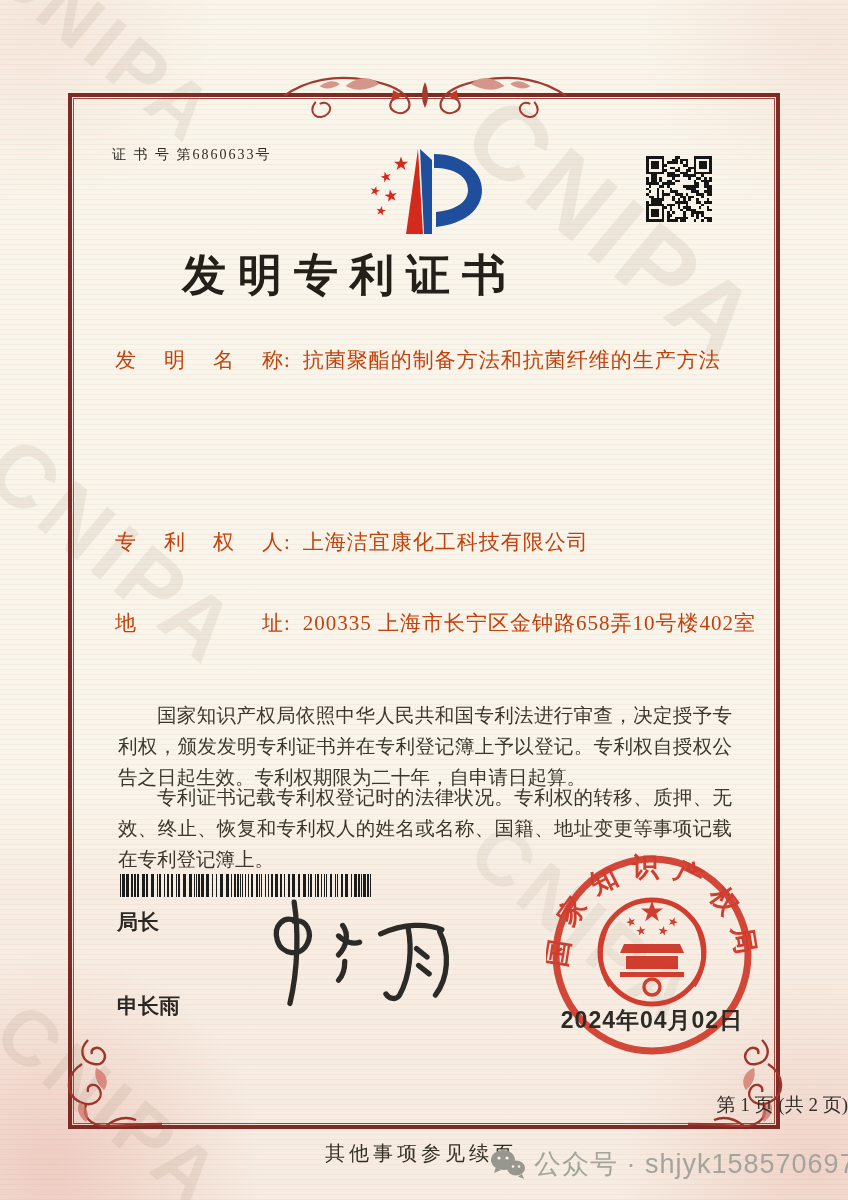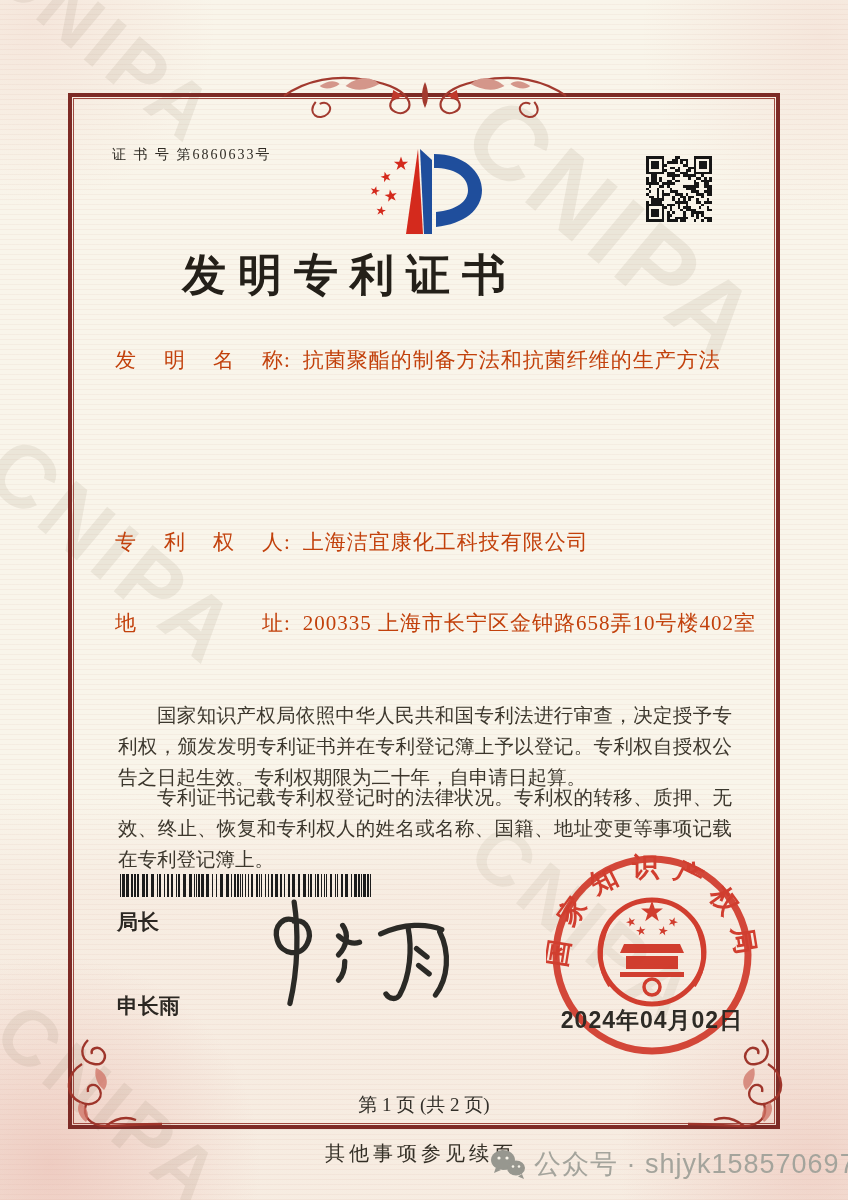--- a/index.html
+++ b/index.html
@@ -55,21 +55,21 @@
   
   .barcode{position:absolute;left:120px;top:874px;width:256px;height:23px;}
   
   .signer{position:absolute;left:117px;font-family:"Liberation Sans",sans-serif;font-weight:bold;
           font-size:21px;color:#2c2823;}
   .signer.t{top:908px;} .signer.n{top:992px;}
   .signature{position:absolute;left:233px;top:898px;width:232px;height:116px;}
   
   .seal{position:absolute;left:546px;top:852px;width:212px;height:212px;opacity:.95;}
   
-  .page-info{position:absolute;left:0;width:848px;top:1092px;text-align:center;font-size:19px;color:#33302a;}
+  .page-info{position:absolute;left:0;width:848px;top:1092px;text-align:right;font-size:19px;color:#33302a;}
   .cont-note{position:absolute;left:325px;top:1140px;font-size:20px;letter-spacing:4px;color:#342f26;}
   .wechat{position:absolute;left:490px;top:1146px;display:flex;align-items:center;gap:8px;
           font-family:"Liberation Sans",sans-serif;font-size:27px;color:#a4a49c;letter-spacing:1px;white-space:nowrap;}
   
   .flourish-top{position:absolute;left:276px;top:62px;width:298px;height:64px;}
   .corner{position:absolute;width:110px;height:100px;}
   .corner.bl{left:52px;top:1038px;}
   .corner.br{left:688px;top:1038px;transform:scaleX(-1);}
   .hidden-defs{position:absolute;width:0;height:0;}
 </style>

